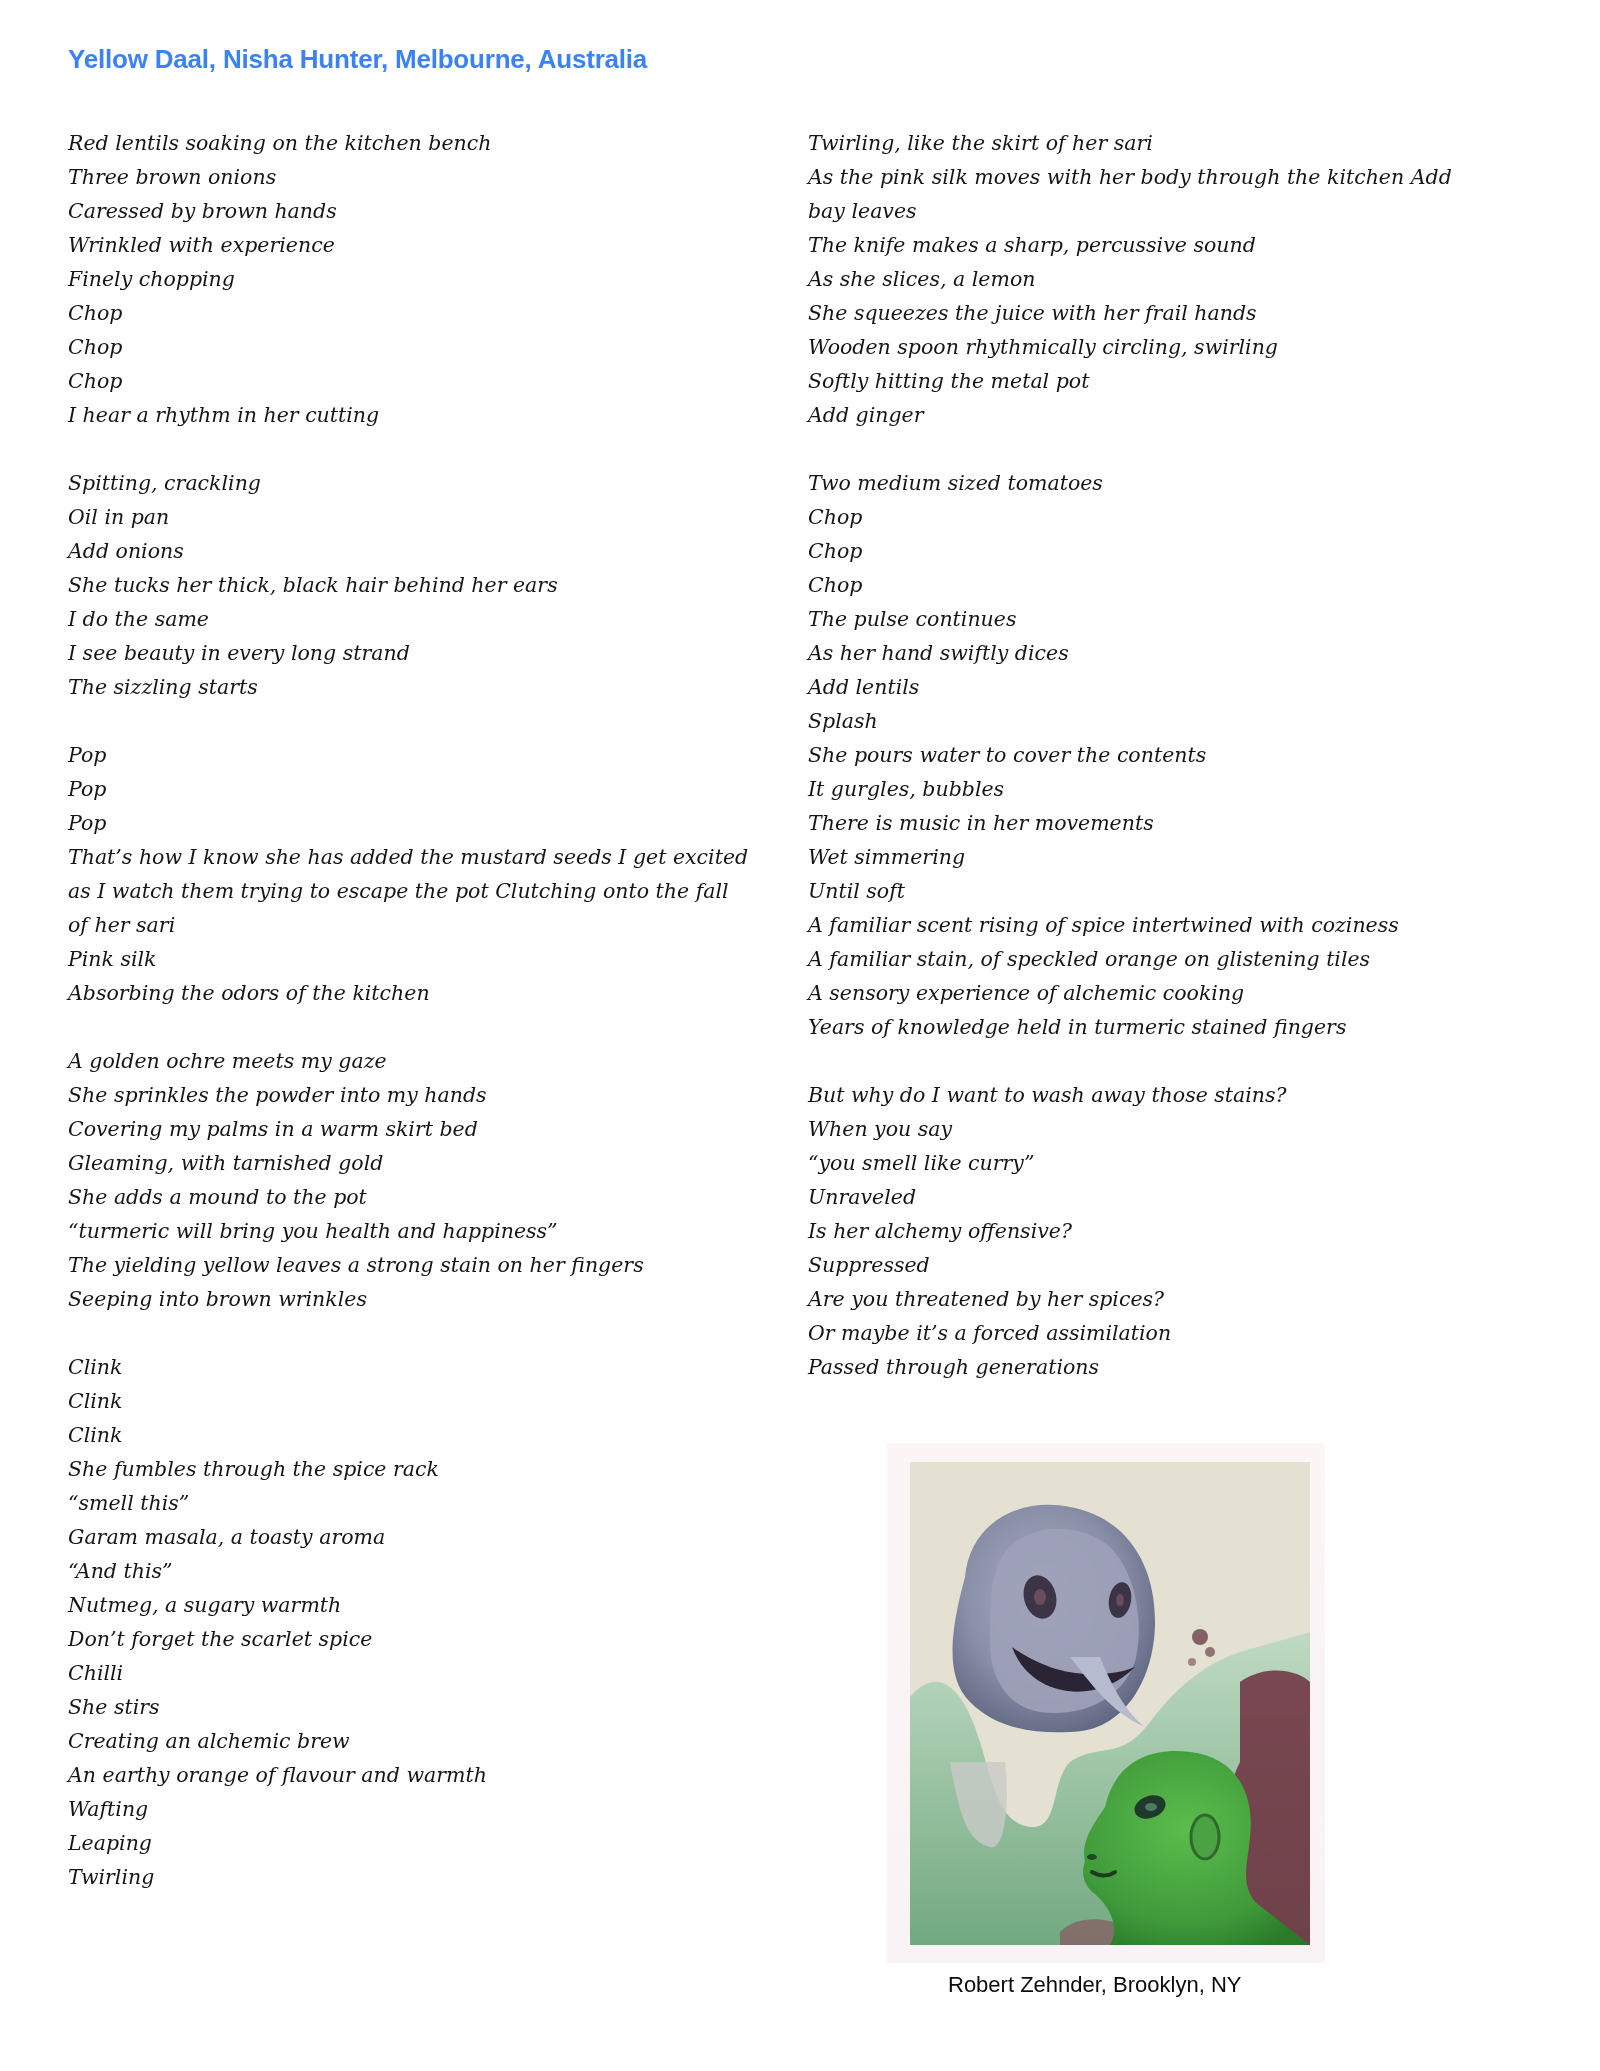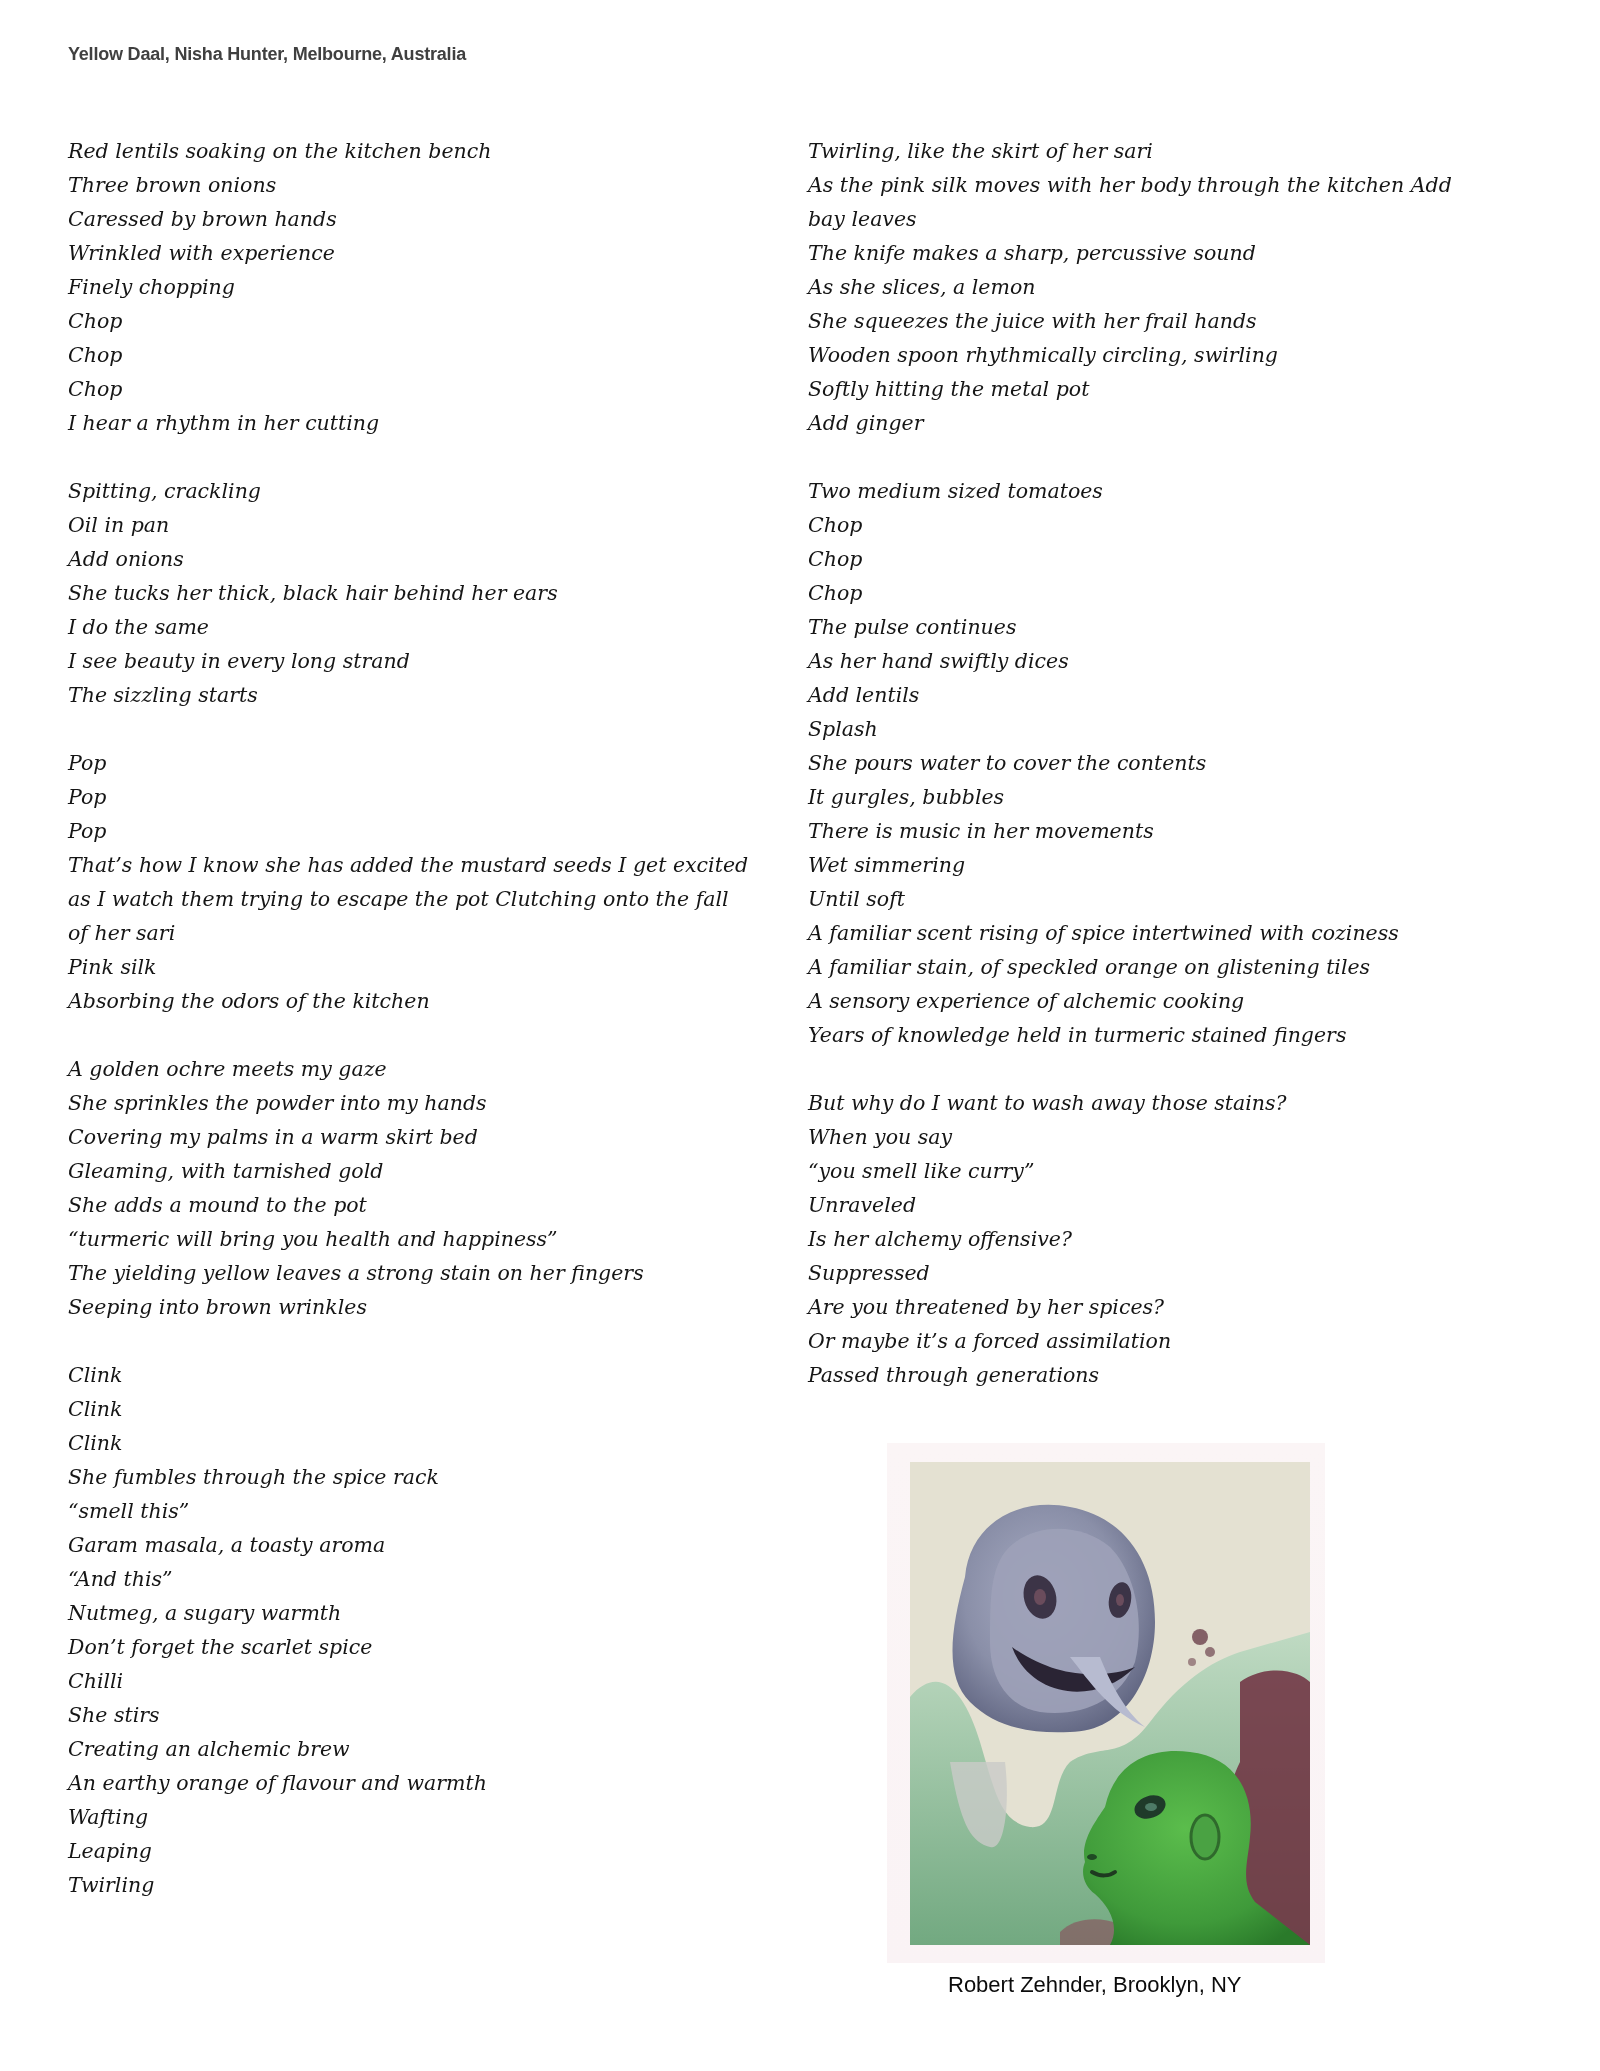--- a/index.html
+++ b/index.html
@@ -9,37 +9,37 @@
       position: relative;
       overflow: hidden;
       color: #111111;
     }
     .title {
       position: absolute;
       left: 68px;
       top: 44px;
       font-family: "Liberation Sans", "DejaVu Sans", sans-serif;
       font-weight: bold;
-      font-size: 18px;
+      font-size: 26px;
       letter-spacing: -0.2px;
       margin: 0;
-      color: #404040;
+      color: #3b82f6;
     }
     .column {
       position: absolute;
       top: 118px;
       font-family: "DejaVu Serif", "Liberation Serif", serif;
       font-style: italic;
       font-size: 20.5px;
       line-height: 34px;
       color: #151515;
     }
     .col-left { left: 68px; width: 720px; }
     .col-right { left: 808px; width: 730px; }
-    .stanza { margin: 16px 0 34px 0; }
+    .stanza { margin: 8px 0 34px 0; }
     .line { display: block; white-space: nowrap; }
 
     .artwork {
       position: absolute;
       left: 887px;
       top: 1443px;
       width: 438px;
       height: 520px;
       background: linear-gradient(180deg, #fbf5f6 0%, #faf3f5 100%);
     }

